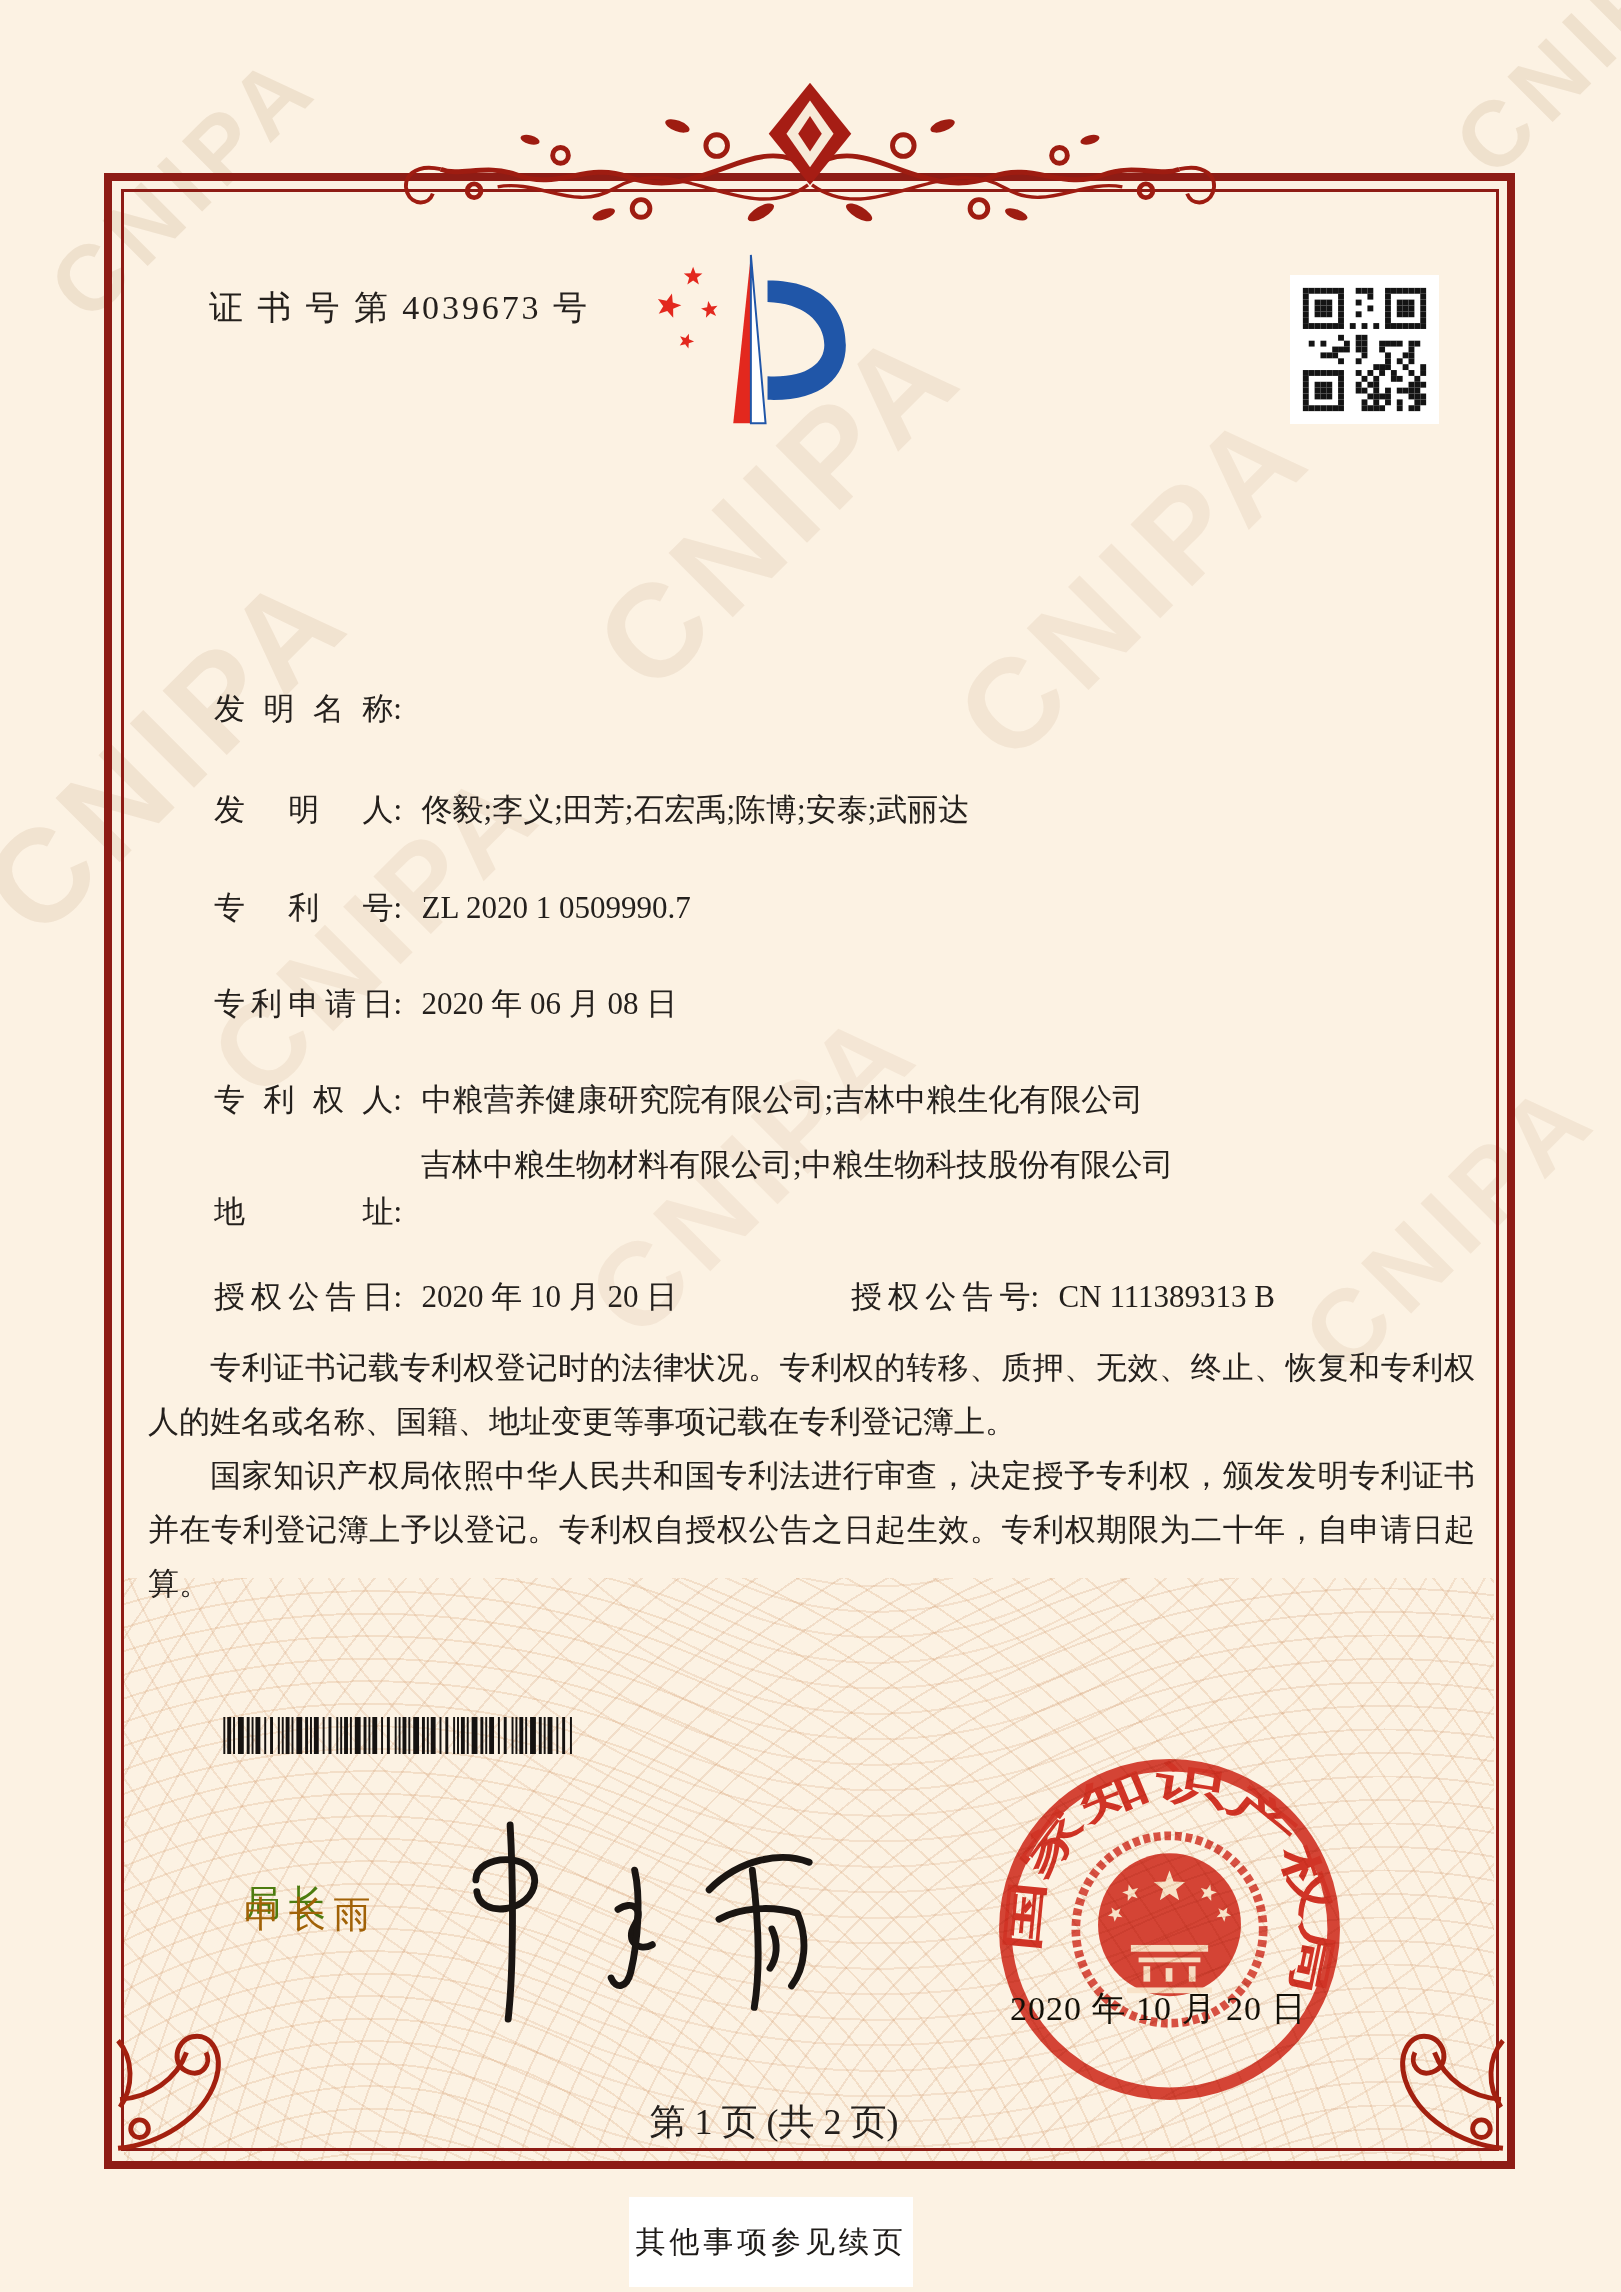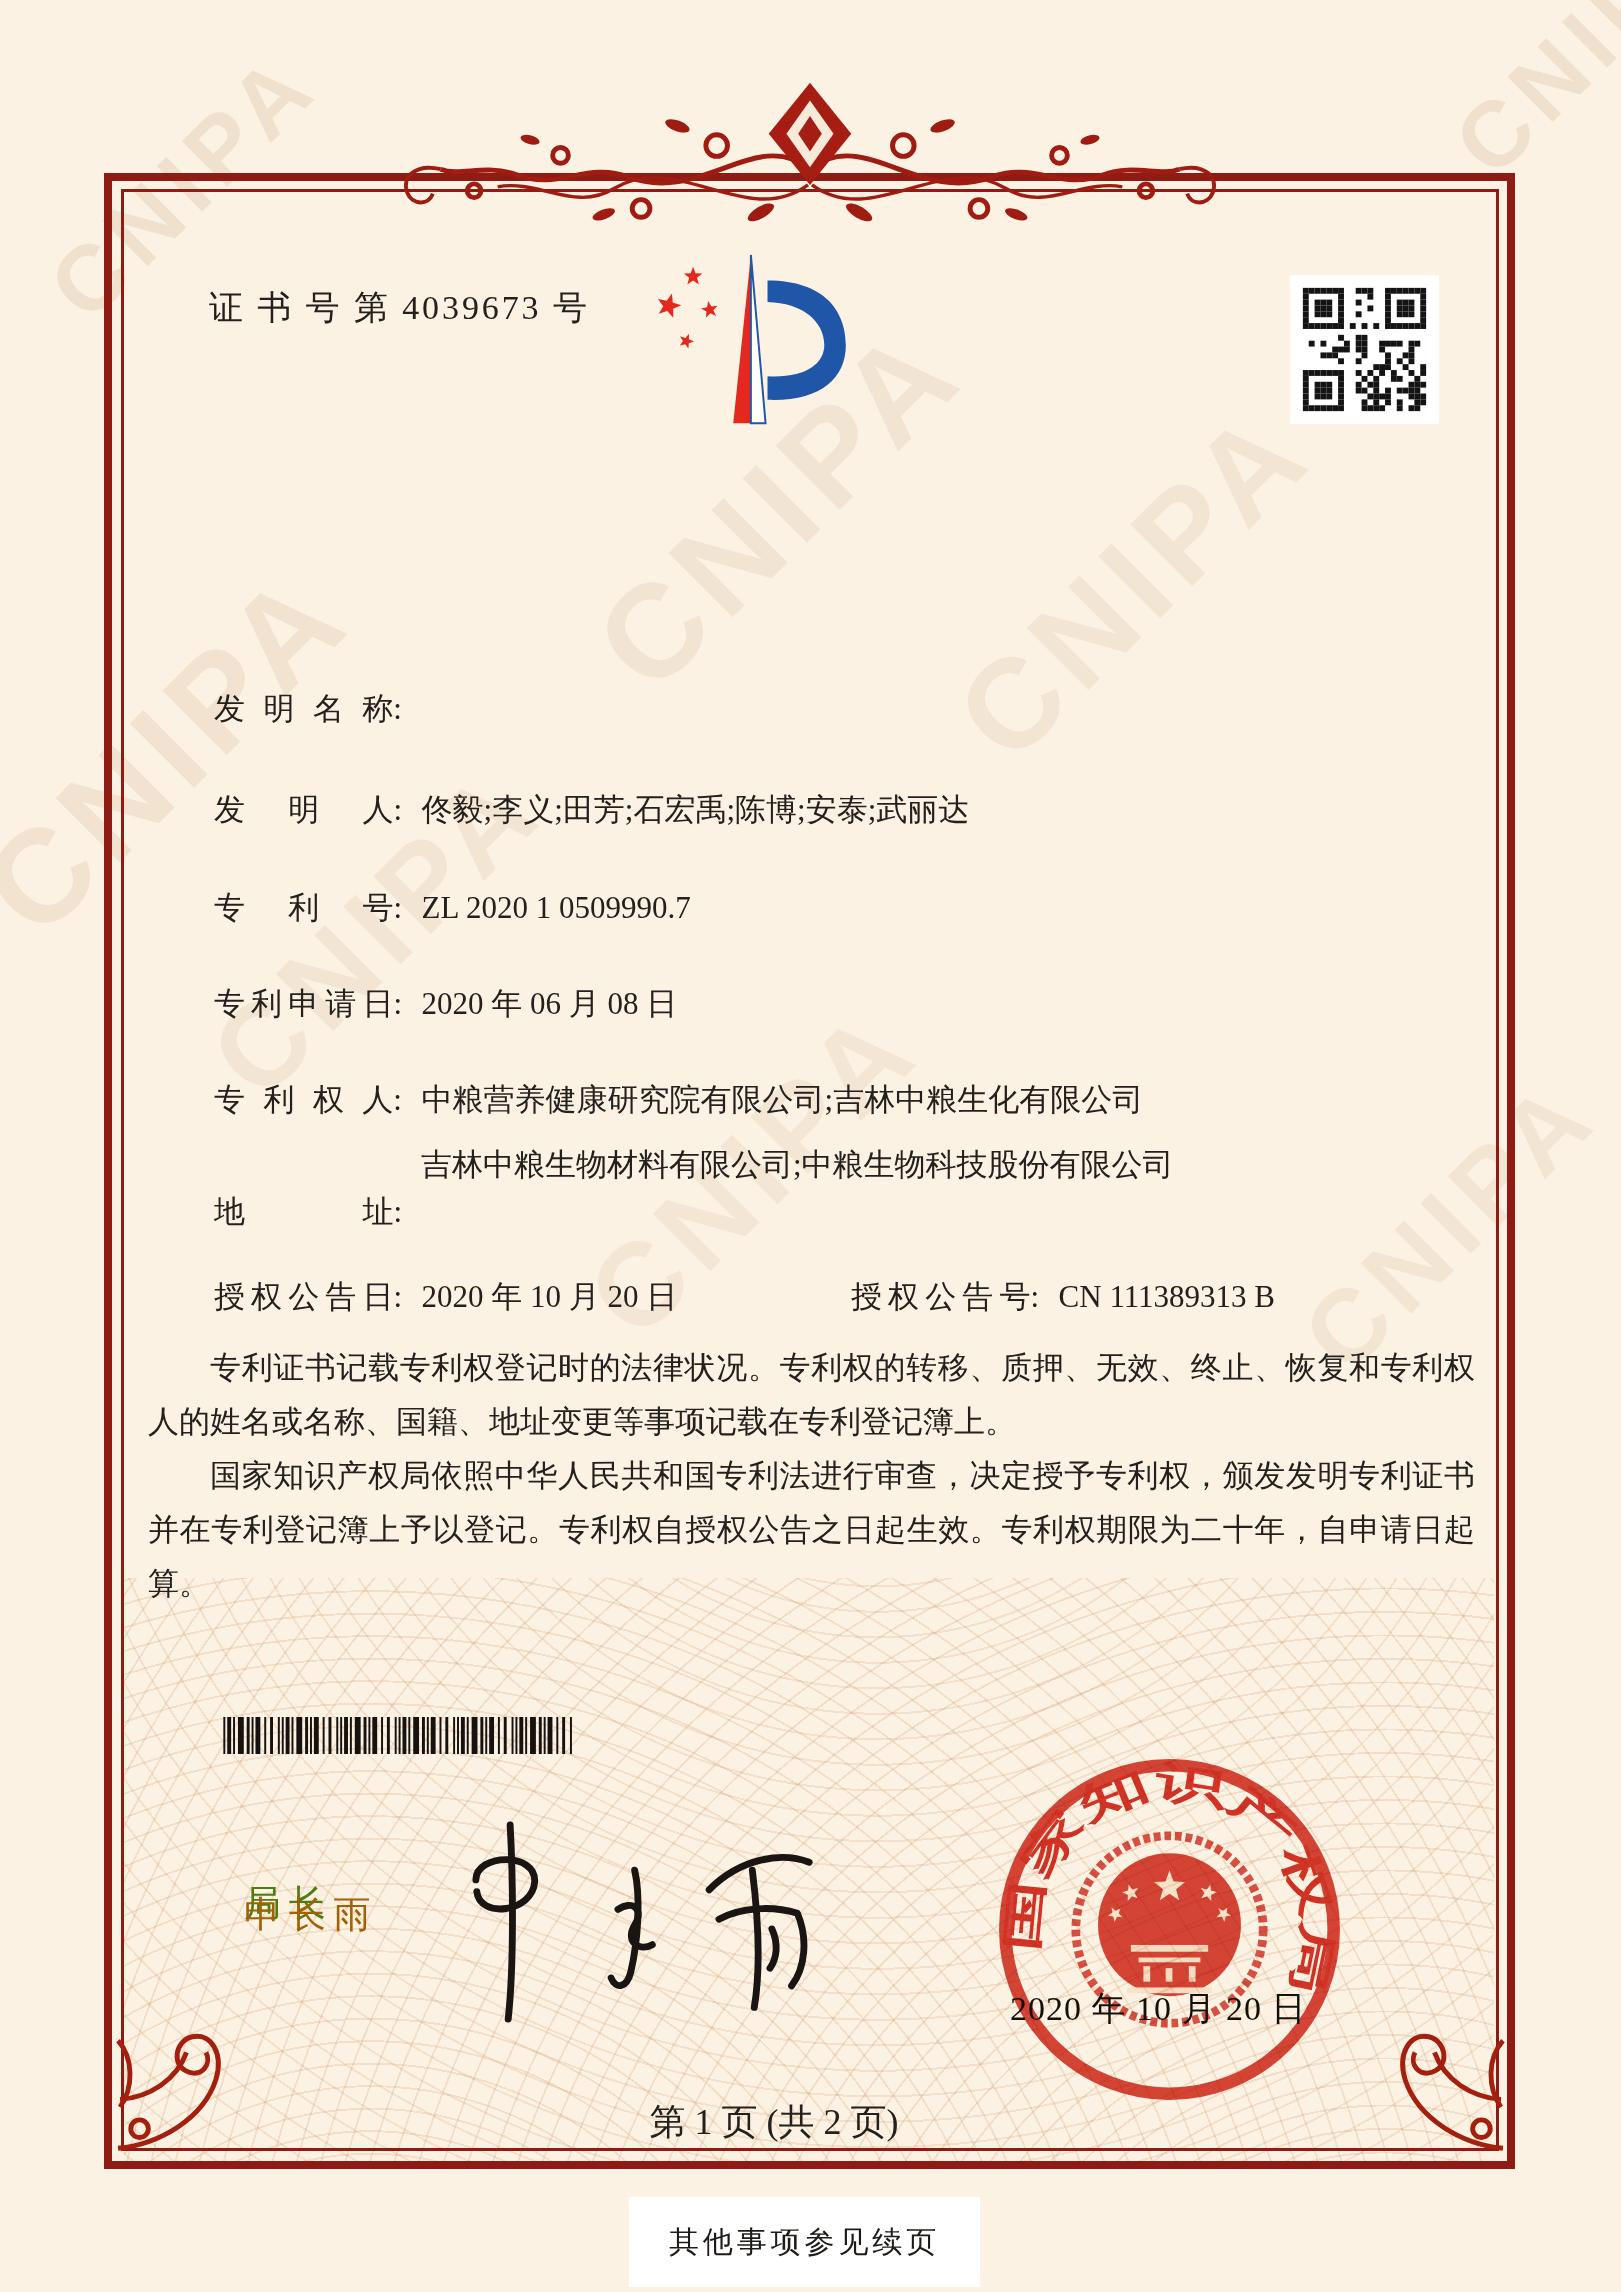--- a/index.html
+++ b/index.html
@@ -67,21 +67,21 @@
   .director-name{position:absolute;left:244px;top:1890px;z-index:4;
       font-family:Liberation Serif, serif;font-size:37px;letter-spacing:7.8px;color:#a16207;}
   .signature{position:absolute;left:417px;top:1819px;z-index:4;}
 
   .seal{position:absolute;left:986px;top:1746px;z-index:5;mix-blend-mode:multiply;}
   .seal-date{position:absolute;left:1010px;top:1986px;width:323px;z-index:6;
              font-size:34px;color:#131008;letter-spacing:1px;white-space:nowrap;}
 
   .page-number{position:absolute;left:529px;top:2098px;width:490px;text-align:center;z-index:4;font-size:36px;}
 
-  .cont-box{position:absolute;left:629px;top:2197px;width:351px;height:90px;background:#ffffff;z-index:4;
+  .cont-box{position:absolute;left:629px;top:2197px;width:284px;height:90px;background:#ffffff;z-index:4;
             display:flex;align-items:center;justify-content:center;}
   .cont-box span{font-size:30px;letter-spacing:3.9px;color:#1d1a17;}
 </style>
 </head>
 <body>
 
 <div class="page">
 
   <div class="waves"></div>
 

